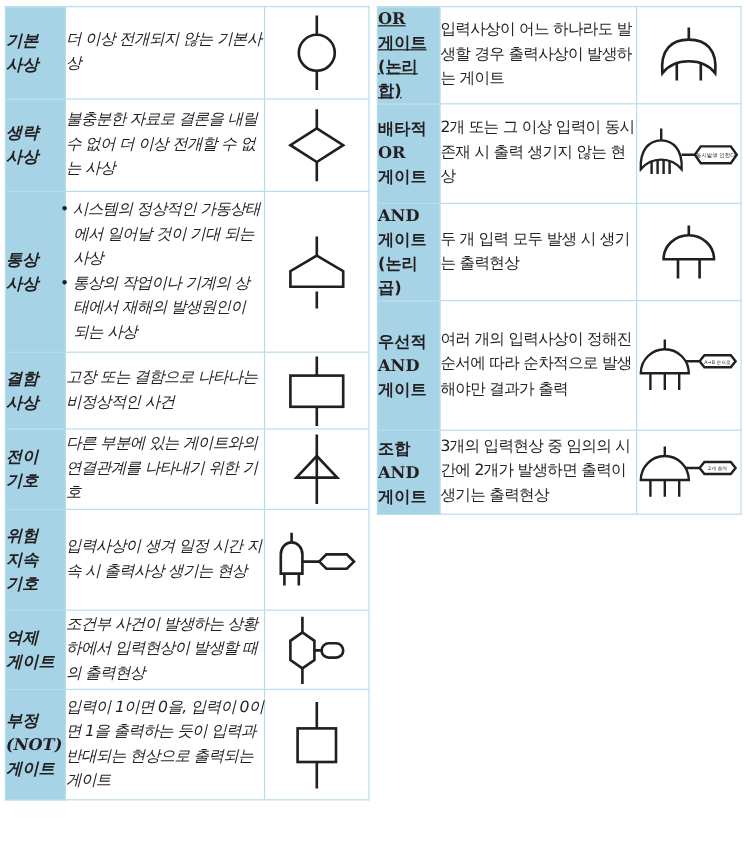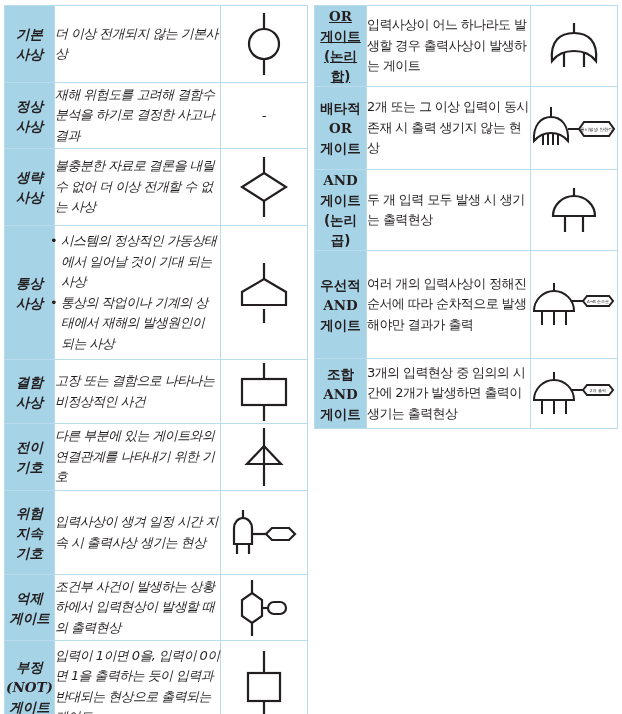--- a/index.html
+++ b/index.html
@@ -1,21 +1,21 @@
 <!DOCTYPE html>
 <html><head>
 <meta charset="utf-8">
 <style>
   html, body { margin:0; padding:0; background:#ffffff; }
   body { width:622px; height:714px; position:relative; overflow:hidden;
          font-family:"DejaVu Sans","Liberation Sans",sans-serif; color:#231f20; }
   table.sym { position:absolute; border-collapse:collapse; table-layout:fixed; }
   table.sym td { border:1.5px solid #b9dcec; padding:0; vertical-align:middle; }
   td.hd { background:#a7d3e6; font-weight:bold; font-size:13.5px; line-height:20px;
-          text-align:center; color:#231f20; }
+          text-align:left; color:#231f20; }
   td.hd .en { font-family:"DejaVu Serif","Liberation Serif",serif; font-weight:bold; }
   td.hd .ul { text-decoration:underline; }
   td.ds { font-size:13px; line-height:20.5px; padding:0 4px 0 6px; letter-spacing:-0.6px; }
   td.sy { text-align:center; }
   td.sy svg { display:block; margin:0 auto; }
   .bul { display:block; padding-left:6px; text-indent:-11px; }
   #left { left:4px; top:5px; width:303px;font-style:italic; }
   #right { left:314px; top:5px; width:303px; }
 </style>
 </head>
@@ -34,25 +34,20 @@
     <td class="sy">
       <svg width="40" height="70" viewBox="0 0 40 70">
             <g fill="none" stroke="#231f20" stroke-width="2.2">
               <line x1="20" y1="4" x2="20" y2="20"></line>
               <circle cx="20" cy="35" r="15"></circle>
               <line x1="20" y1="50" x2="20" y2="66"></line>
             </g>
           </svg>
     </td>
   </tr>
-  <tr style="height:66px">
-    <td class="hd"><span>정상</span><br><span>사상</span></td>
-    <td class="ds">재해 위험도를 고려해 결함수 분석을 하기로 결정한 사고나 결과</td>
-    <td class="sy" style="font-size:13px;">-</td>
-  </tr>
   <tr style="height:77px">
     <td class="hd"><span>생략</span><br><span>사상</span></td>
     <td class="ds">불충분한 자료로 결론을 내릴 수 없어 더 이상 전개할 수 없는 사상</td>
     <td class="sy">
       <svg width="50" height="64" viewBox="0 0 50 64">
             <g fill="none" stroke="#231f20" stroke-width="2.2">
               <line x1="25" y1="2" x2="25" y2="18"></line>
               <polygon points="25,18 47,32 25,46 3,32"></polygon>
               <line x1="25" y1="46" x2="25" y2="62"></line>
             </g>

